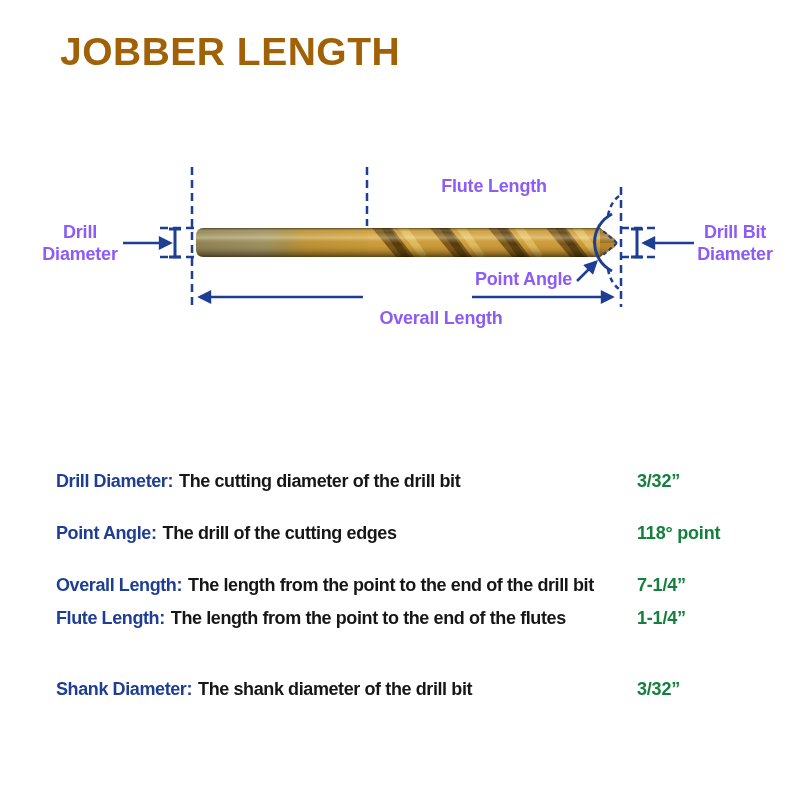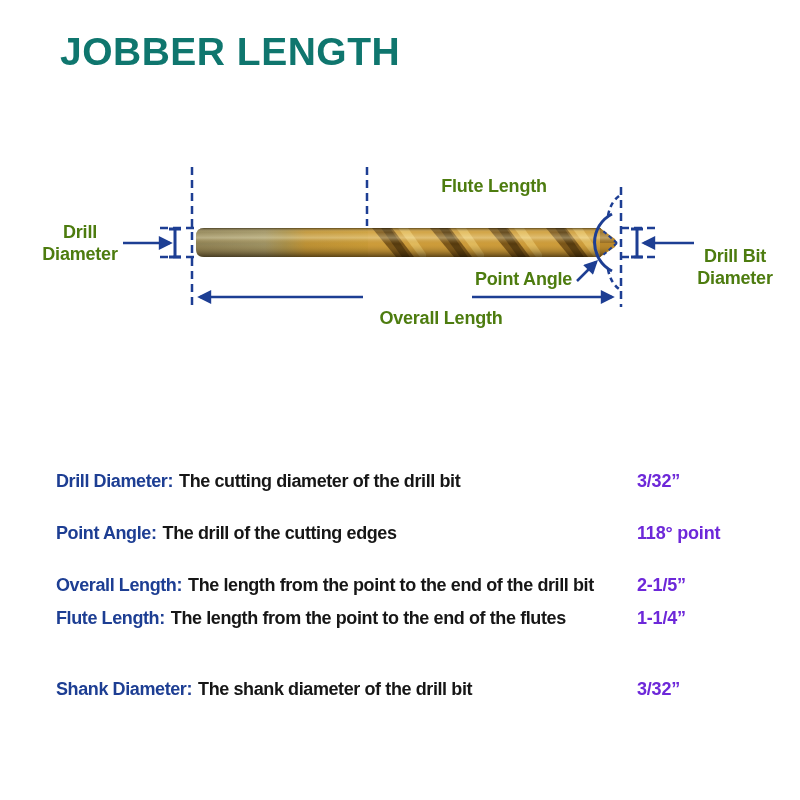--- a/index.html
+++ b/index.html
@@ -1,25 +1,25 @@
 <!DOCTYPE html>
 <html><head>
 <meta charset="utf-8">
 <style>
   html,body{margin:0;padding:0;background:#ffffff;}
   body{width:800px;height:800px;position:relative;overflow:hidden;
        font-family:"Liberation Sans", sans-serif;color:#1a1a1a;}
   .abs{position:absolute;}
-  .title{left:60px;top:30px;font-size:39px;font-weight:bold;color:#0f766e;letter-spacing:.5px;white-space:nowrap;}
-  .dlabel{font-weight:bold;font-size:18px;color:#4d7c0f;letter-spacing:-.2px;line-height:22px;white-space:nowrap;}
+  .title{left:60px;top:30px;font-size:39px;font-weight:bold;color:#a16207;letter-spacing:.5px;white-space:nowrap;}
+  .dlabel{font-weight:bold;font-size:18px;color:#8b5cf6;letter-spacing:-.2px;line-height:22px;white-space:nowrap;}
   .center{text-align:center;}
   .specrow{position:absolute;left:0;width:800px;height:22px;font-weight:bold;font-size:18px;letter-spacing:-.4px;white-space:nowrap;}
   .specrow .lbl{color:#1d3e93;margin-left:56px;}
   .specrow .desc{color:#161616;margin-left:6px;}
-  .specrow .val{position:absolute;left:637px;top:0;color:#6d28d9;letter-spacing:-.2px;}
+  .specrow .val{position:absolute;left:637px;top:0;color:#15803d;letter-spacing:-.2px;}
   svg{position:absolute;left:0;top:0;}
 </style>
 </head>
 <body>
 
 <svg width="800" height="400" viewBox="0 0 800 400">
   <defs>
     <linearGradient id="shankGrad" x1="0" y1="0" x2="1" y2="0">
       <stop offset="0" stop-color="#8d8156"></stop>
       <stop offset="0.4" stop-color="#9c9164"></stop>
@@ -87,40 +87,40 @@
 
 <div class="abs title">JOBBER LENGTH</div>
 
 <div class="abs dlabel center" style="left:404px;top:175px;width:180px;">Flute Length</div>
 
 <div class="abs dlabel center" style="left:30px;top:221px;width:100px;">
   <div>Drill</div>
   <div>Diameter</div>
 </div>
 
-<div class="abs dlabel center" style="left:685px;top:221px;width:100px;margin-top:24px;">
+<div class="abs dlabel center" style="left:685px;top:221px;width:100px;">
   <div>Drill Bit</div>
   <div>Diameter</div>
 </div>
 
 <div class="abs dlabel" style="left:475px;top:268px;">Point Angle</div>
 
 <div class="abs dlabel center" style="left:351px;top:307px;width:180px;">Overall Length</div>
 
 <div class="specrow" style="top:471px;">
   <span class="lbl">Drill Diameter:</span><span class="desc">The cutting diameter of the drill bit</span>
   <span class="val">3/32”</span>
 </div>
 <div class="specrow" style="top:523px;">
   <span class="lbl">Point Angle:</span><span class="desc">The drill of the cutting edges</span>
   <span class="val">118° point</span>
 </div>
 <div class="specrow" style="top:575px;">
   <span class="lbl">Overall Length:</span><span class="desc">The length from the point to the end of the drill bit</span>
-  <span class="val">2-1/5”</span>
+  <span class="val">7-1/4”</span>
 </div>
 <div class="specrow" style="top:608px;">
   <span class="lbl">Flute Length:</span><span class="desc">The length from the point to the end of the flutes</span>
   <span class="val">1-1/4”</span>
 </div>
 <div class="specrow" style="top:679px;">
   <span class="lbl">Shank Diameter:</span><span class="desc">The shank diameter of the drill bit</span>
   <span class="val">3/32”</span>
 </div>
 

